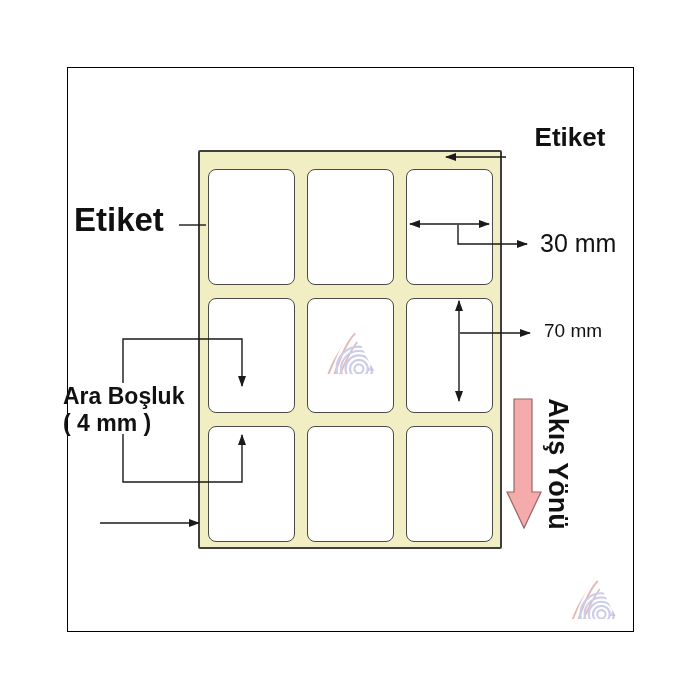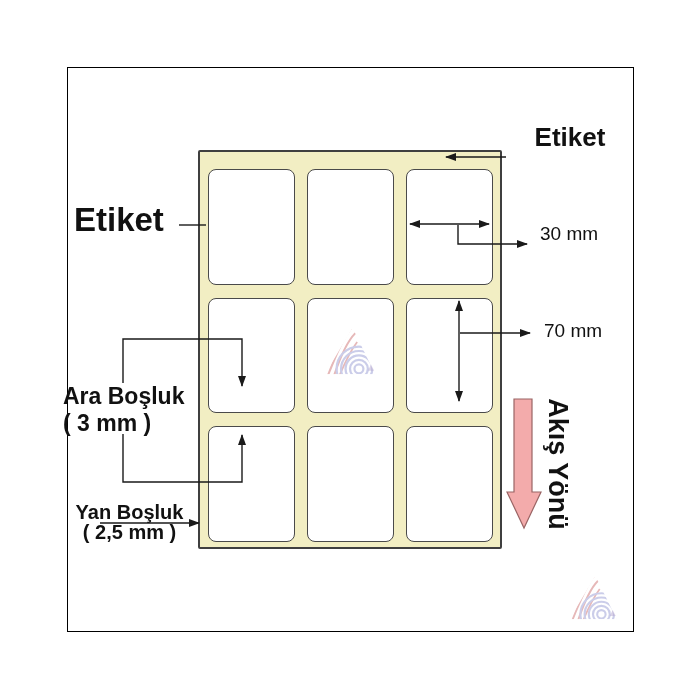--- a/index.html
+++ b/index.html
@@ -22,21 +22,21 @@
     background:var(--label-fill,#fff);
     border:1px solid var(--label-border,#4a4a4a);border-radius:8px;
   }
   .overlay{position:absolute;left:0;top:0;pointer-events:none;}
   .ann{stroke:var(--annotation-line,#1a1a1a);stroke-width:1.4;fill:none;}
   .ah-fill{fill:var(--annotation-line,#1a1a1a);}
   .flow-arrow-shape{fill:var(--flow-arrow-fill,#f3abab);stroke:var(--flow-arrow-border,#9a6464);stroke-width:1.2;}
   .txt{position:absolute;white-space:nowrap;}
   .t-etiket{left:74px;top:201px;font-size:33px;font-weight:700;}
   .t-carrier{left:498px;top:121px;width:144px;text-align:center;font-size:26px;font-weight:700;line-height:1.25;white-space:normal;}
-  .t-dim30{left:540px;top:223px;font-size:19px;text-align:right;}
+  .t-dim30{left:540px;top:229px;font-size:25px;text-align:right;}
   .t-dim40{left:544px;top:320px;font-size:19px;}
   .t-gap{left:63px;top:383px;width:145px;text-align:left;font-size:23px;font-weight:700;line-height:1.16;white-space:normal;}
   .t-side{left:57px;top:502px;width:145px;text-align:center;font-size:20px;font-weight:700;line-height:1.0;white-space:normal;}
   .t-flow{
     left:557px;top:464px;font-size:27px;font-weight:700;
     transform:translate(-50%,-50%) rotate(90deg);
   }
   .wm{position:absolute;}
   .wm-center{left:322px;top:326px;}
   .wm-corner{left:567px;top:574px;}
@@ -88,27 +88,23 @@
 
   <div class="txt t-carrier">
     <div>Etiket</div>
   </div>
 
   <div class="txt t-dim30">30 mm</div>
   <div class="txt t-dim40">70 mm</div>
 
   <div class="txt t-gap">
     <div>Ara Boşluk</div>
-    <div>( 3 mm )</div>
+    <div>( 4 mm )</div>
   </div>
 
-  <div class="txt t-side">
-    <div>Yan Boşluk</div>
-    <div>( 2,5 mm )</div>
-  </div>
 
   <div class="txt t-flow">Akış Yönü</div>
 
   <svg class="wm wm-center" width="56" height="50" viewBox="0 0 60 56">
     <defs>
         <clipPath id="wm-a">
           <path d="M2,54 L33,2 L58,54 Z"></path>
         </clipPath>
       </defs>
     <g clip-path="url(#wm-a)" opacity="0.55">

